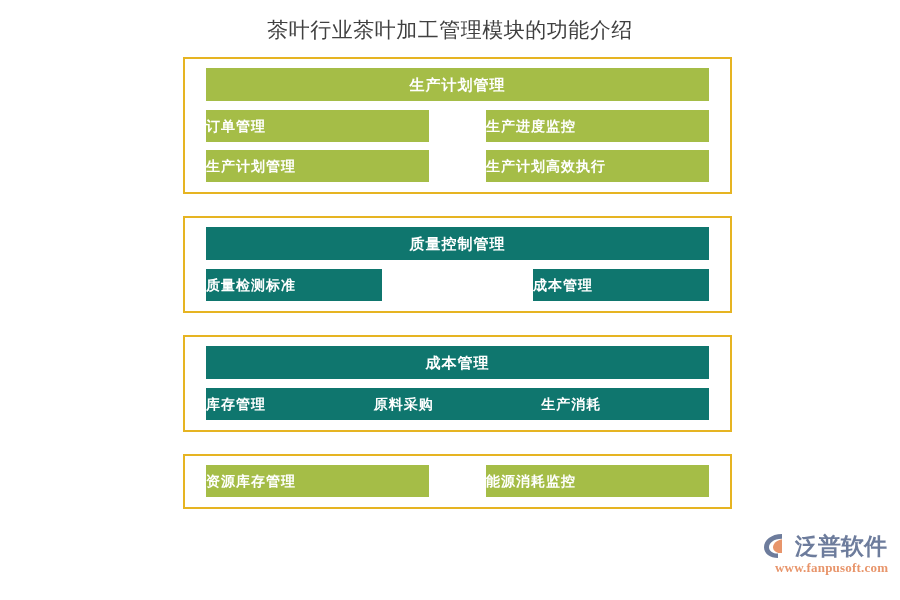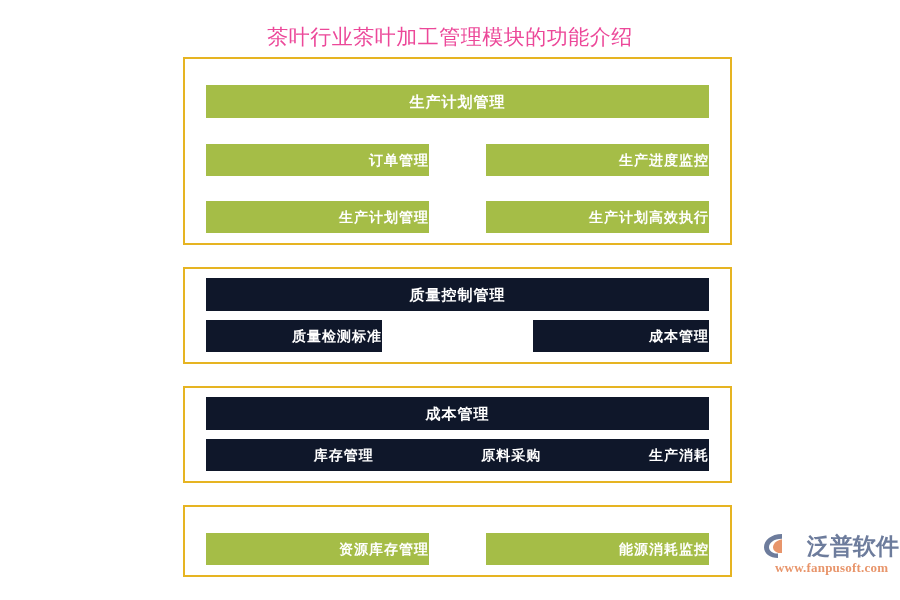--- a/index.html
+++ b/index.html
@@ -10,25 +10,25 @@
     width: 900px;
     height: 600px;
     background: #ffffff;
     font-family: "Liberation Sans", "DejaVu Sans", sans-serif;
     overflow: hidden;
     position: relative;
   }
 
   #page-title {
     text-align: center;
-    color: #ec4899;
+    color: #404040;
     font-size: 21px;
     font-weight: 400;
     letter-spacing: 0.5px;
-    padding-top: 24px;
+    padding-top: 17px;
     margin: 0;
     line-height: 1.2;
   }
 
   .sections {
     position: absolute;
     left: 183px;
     top: 57px;
     width: 549px;
   }
@@ -58,48 +58,48 @@
     justify-content: space-between;
     margin-bottom: 8px;
   }
   .row:last-child {
     margin-bottom: 0;
   }
 
   .cell {
     height: 32px;
     line-height: 32px;
-    text-align: right;
+    text-align: left;
     color: #ffffff;
     font-size: 14px;
     font-weight: bold;
     letter-spacing: 1px;
     box-sizing: border-box;
   }
 
   .cols-2 .cell { width: 223px; }
   .cols-3 .cell { width: 176px; }
 
   .theme-green .section-header,
-  .theme-green .cell { background: #a5bd47; margin-top: 17px; }
+  .theme-green .cell { background: #a5bd47; }
   .theme-blue .section-header,
-  .theme-blue .cell { background: #0f172a; }
+  .theme-blue .cell { background: #0f766e; }
 
   
   #watermark {
     position: absolute;
     left: 762px;
     top: 531px;
     width: 132px;
     height: 52px;
   }
   #logo-row {
     display: flex;
     align-items: center;
-    gap: 15px;
+    gap: 3px;
   }
   #logo-mark {
     width: 30px;
     height: 30px;
     flex: 0 0 30px;
   }
   #logo-wordmark {
     color: #6d7c9c;
     font-size: 23px;
     font-weight: bold;

